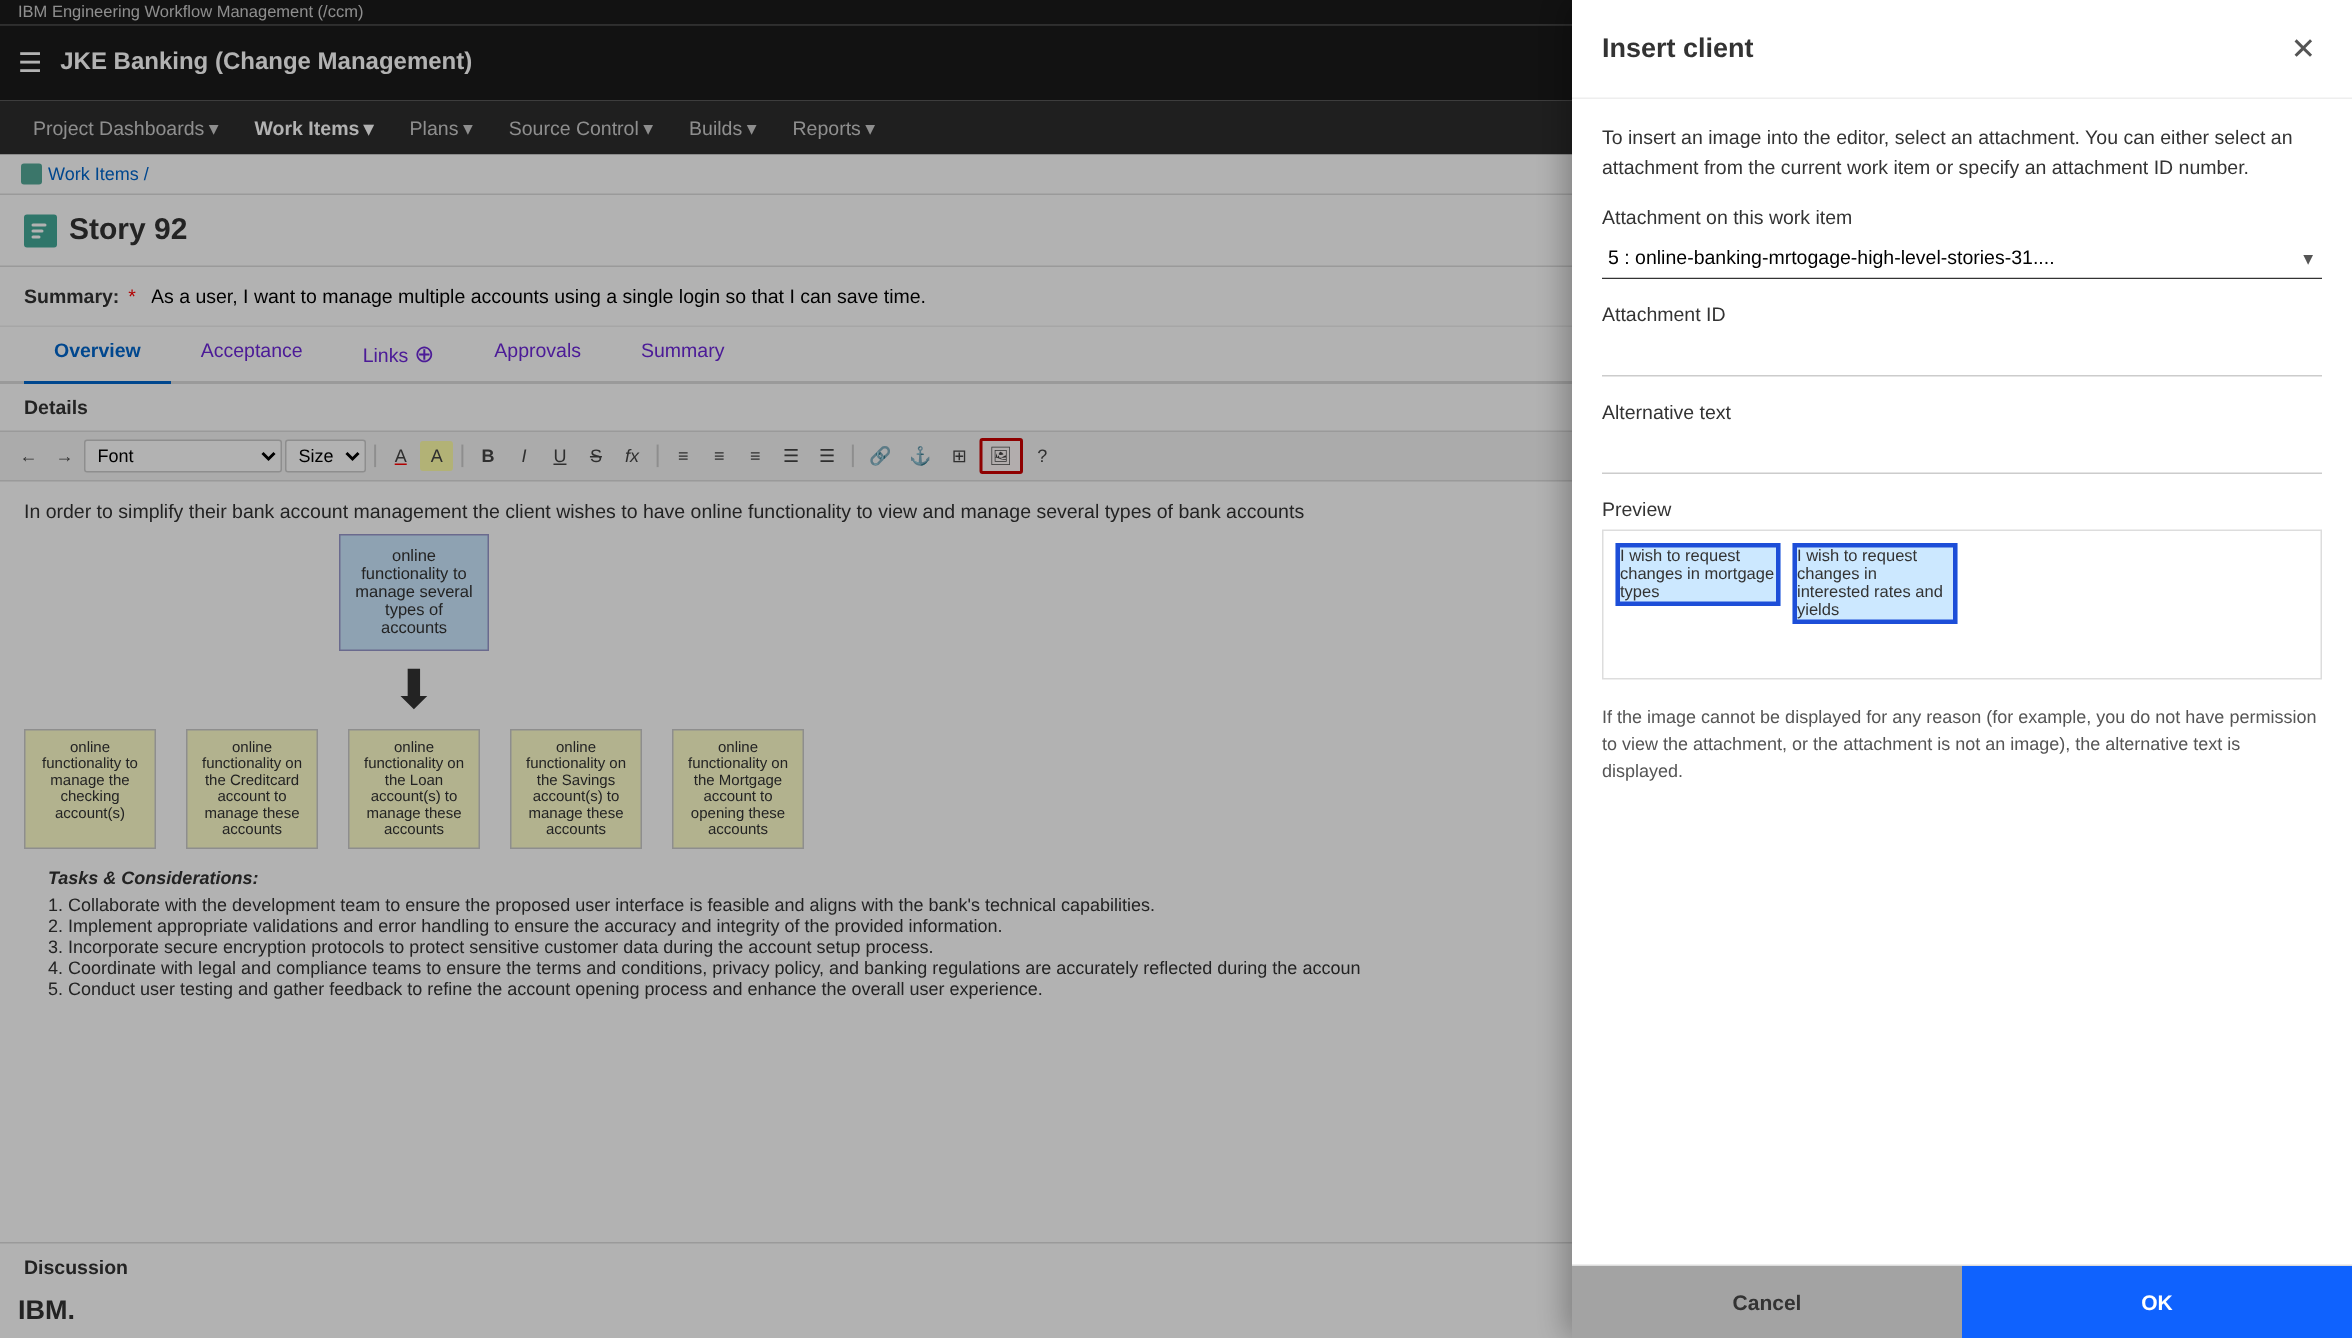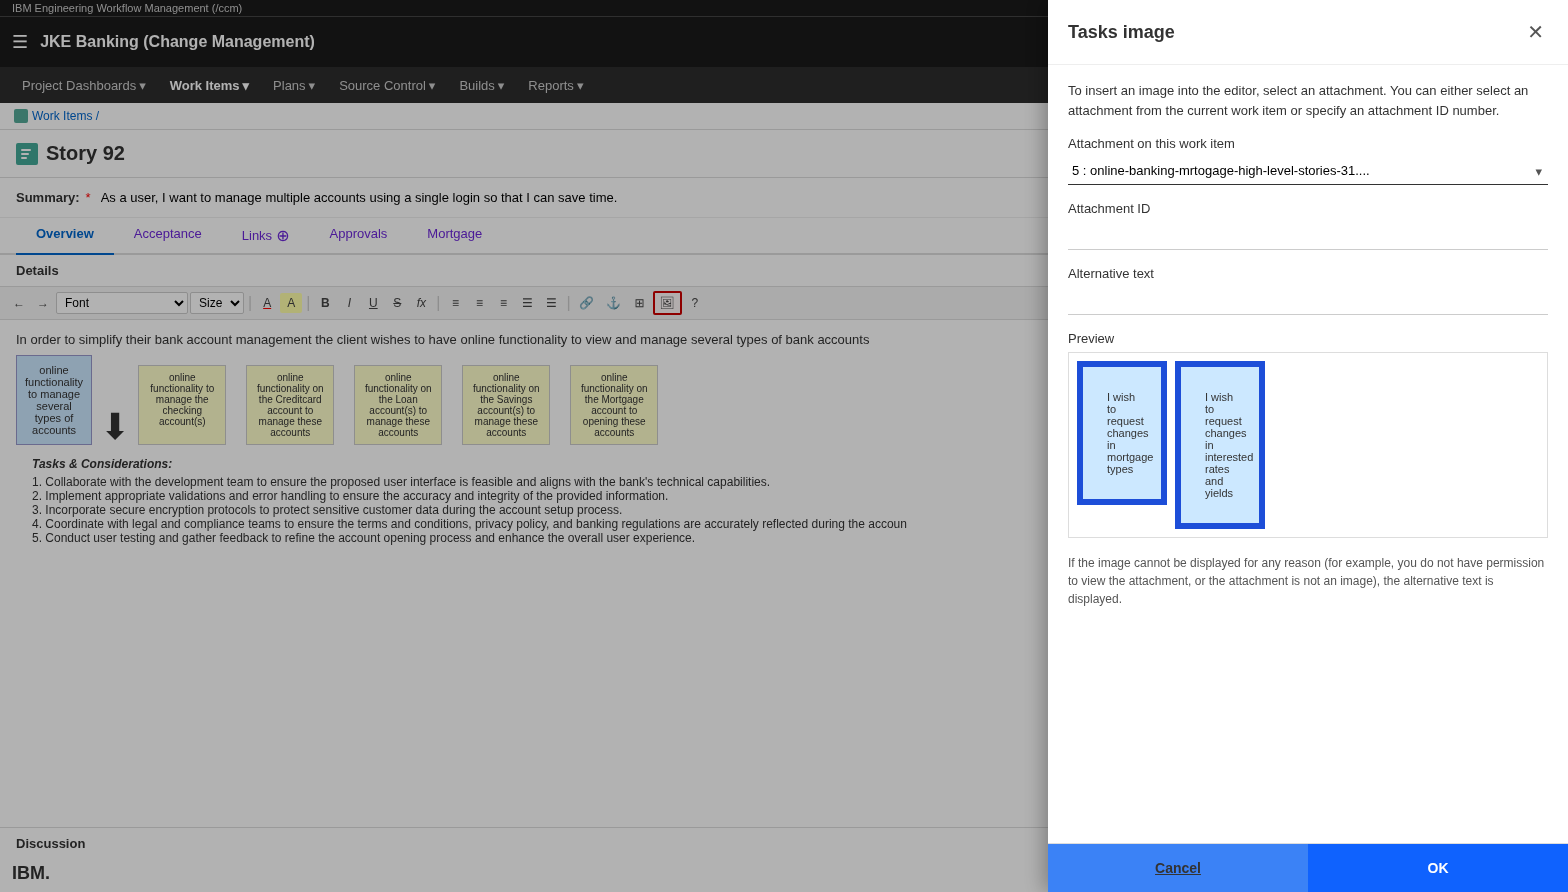--- a/index.html
+++ b/index.html
@@ -259,22 +259,22 @@
       font-size: 13px;
       flex: 1;
       overflow-y: auto;
     }
     .editor-content p { margin-bottom: 8px; }
 
     
     .diagram-container {
       margin: 8px 0;
       display: flex;
-      flex-direction: row;
-      align-items: flex-end;
+      flex-direction: column;
+      align-items: center;
       gap: 8px;
       max-width: 520px;
     }
     .diagram-top-box {
       background: #cce8ff;
       border: 1px solid #99c;
       padding: 8px;
       font-size: 11px;
       width: 100px;
       text-align: center;
@@ -422,24 +422,24 @@
       border: 1px solid #ddd;
       min-height: 100px;
       padding: 8px;
       background: #fff;
       display: flex;
       gap: 8px;
       align-items: flex-start;
     }
     .preview-card {
       background: #cce8ff;
-      border: 6px solid #1d4ed8;
-      padding: 24px;
+      border: 3px solid #1d4ed8;
+      padding: 0;
       font-size: 11px;
-      width: 90px;
+      width: 110px;
       color: #333;
     }
     .modal-note {
       font-size: 12px;
       color: #555;
       line-height: 1.5;
       margin-top: 12px;
     }
 
     
@@ -449,23 +449,22 @@
     }
     .modal-footer-btn {
       flex: 1;
       padding: 16px;
       font-size: 14px;
       border: none;
       cursor: pointer;
       font-weight: bold;
     }
     .cancel-btn {
-      background: #3b82f6;
+      background: #a3a3a3;
       color: #333;
-      text-decoration: underline;
     }
     .ok-btn {
       background: #0f62fe;
       color: #fff;
     }
 
     .help-icon {
       width: 16px;
       height: 16px;
       border: 1px solid #999;
@@ -591,21 +590,21 @@
       <span>Acceptance</span>
     </div>
     <div class="tab" style="display:flex; align-items:center; gap:4px;">
       <span>Links</span>
       <span style="font-size:16px;">⊕</span>
     </div>
     <div class="tab">
       <span>Approvals</span>
     </div>
     <div class="tab">
-      <span>Mortgage</span>
+      <span>Summary</span>
     </div>
   </div>
 
   <div class="editor-area">
     <div style="padding: 8px 16px; font-weight:bold; font-size:13px; border-bottom:1px solid #ddd;">
       <span>Details</span>
     </div>
 
     <div class="editor-toolbar">
       <button class="et-btn">←</button>
@@ -678,21 +677,21 @@
   </div>
 </div>
 
 <div class="ibm-bottom">
   <span>IBM.</span>
 </div>
 
 <div class="modal-overlay">
   <div class="modal">
     <div class="modal-header">
-      <span class="modal-title">Tasks image</span>
+      <span class="modal-title">Insert client</span>
       <button class="modal-close">✕</button>
     </div>
 
     <div class="modal-body">
       <p class="modal-desc">To insert an image into the editor, select an attachment. You can either select an attachment from the current work item or specify an attachment ID number.</p>
 
       <div class="modal-section">
         <div class="modal-label">Attachment on this work item</div>
         <div class="attachment-select-wrapper">
           <select>

